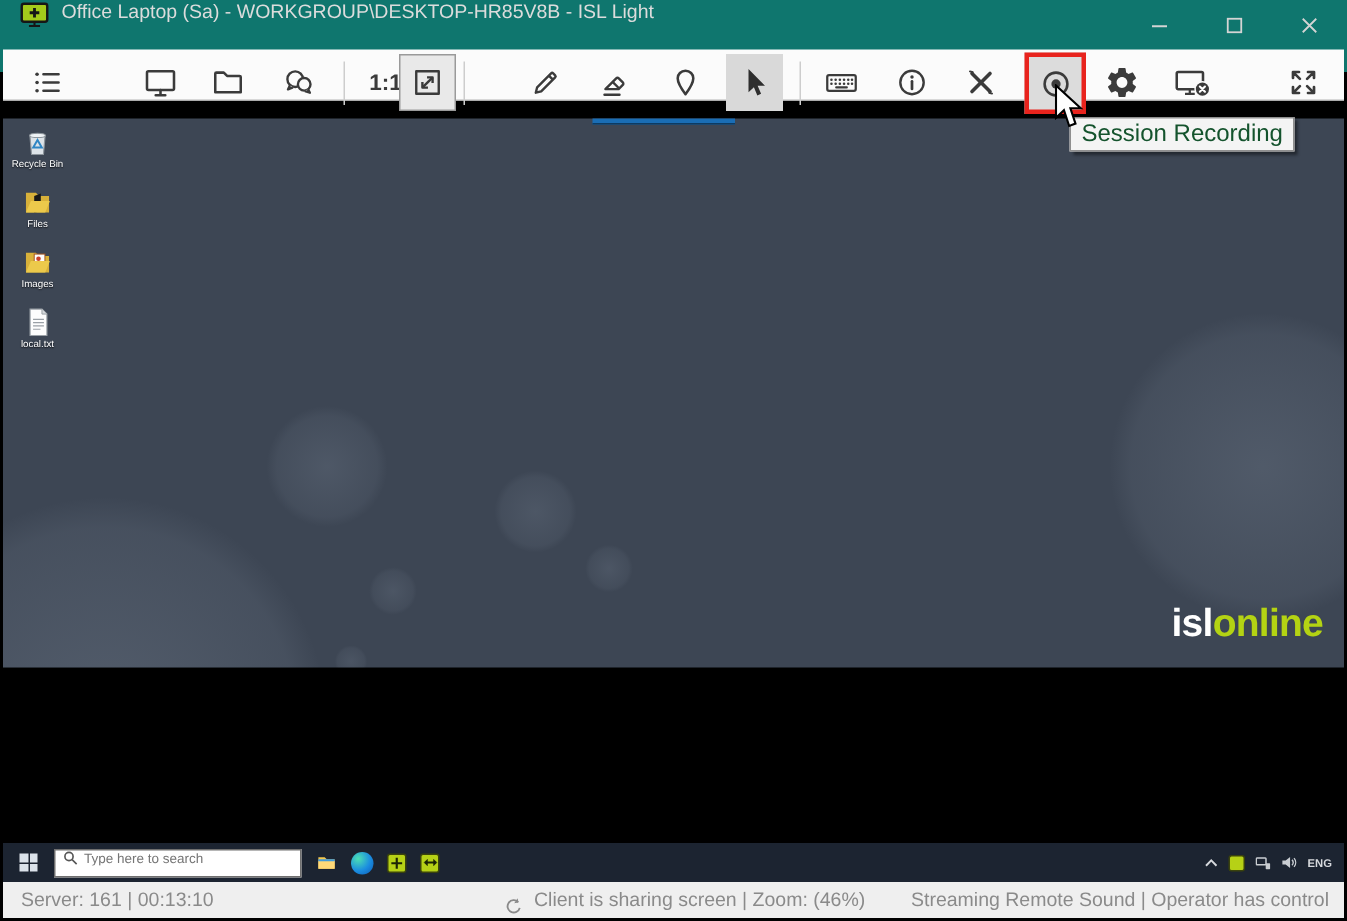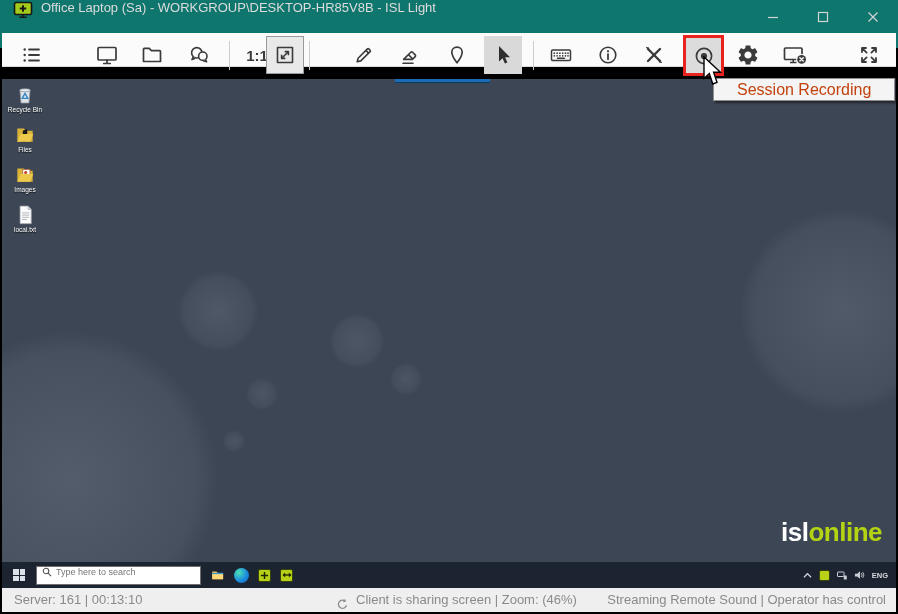--- a/index.html
+++ b/index.html
@@ -16,40 +16,40 @@
   
   .toolbar { position:absolute; top:33px; left:2px; right:2px; height:34px; background:#fbfbfb; border-bottom:1px solid #d8d8d8; }
   .tb-btn { position:absolute; top:3px; width:38px; height:38px; display:flex; align-items:center; justify-content:center; }
   .tb-btn.sel-border { background:#e9e9e9; border:1px solid #9a9a9a; }
   .tb-btn.sel-fill { background:#d9d9d9; }
   .tb-sep { position:absolute; top:8px; width:1px; height:29px; background:#cdcdcd; }
   .scale-label { font-size:15px; font-weight:600; color:#3b3b3b; }
   .record-btn { position:absolute; top:2px; left:681px; width:41px; height:41px; background:#dcdcdc; border:3px solid #e8231d; display:flex; align-items:center; justify-content:center; z-index:5; }
 
   
-  .desktop { position:absolute; top:79px; left:2px; right:2px; height:483px; background-color:#3d4654;
+  .desktop { position:absolute; top:79px; left:2px; right:2px; height:366px; background-color:#3d4654;
     background-image:
       radial-gradient(circle 205px at 68px 400px,  rgba(168,182,200,.20), rgba(168,182,200,.09) 62%, rgba(168,182,200,0) 72%),
       radial-gradient(circle 142px at 840px 232px, rgba(168,182,200,.18), rgba(168,182,200,.08) 62%, rgba(168,182,200,0) 72%),
       radial-gradient(circle 56px  at 216px 232px, rgba(168,182,200,.16), rgba(168,182,200,.07) 60%, rgba(168,182,200,0) 72%),
       radial-gradient(circle 38px  at 355px 262px, rgba(168,182,200,.15), rgba(168,182,200,.07) 60%, rgba(168,182,200,0) 72%),
       radial-gradient(circle 22px  at 404px 300px, rgba(168,182,200,.14), rgba(168,182,200,.06) 60%, rgba(168,182,200,0) 72%),
       radial-gradient(circle 22px  at 260px 315px, rgba(168,182,200,.14), rgba(168,182,200,.06) 60%, rgba(168,182,200,0) 72%),
       radial-gradient(circle 15px  at 232px 362px, rgba(168,182,200,.13), rgba(168,182,200,.06) 60%, rgba(168,182,200,0) 72%);
   }
   .blue-strip { position:absolute; left:393px; top:0; width:95px; height:4px; background:#1a6db4; border-bottom:1px solid #0d3a61; }
   .desk-icons { position:absolute; left:2px; top:4px; width:42px; display:flex; flex-direction:column; gap:10px; }
   .desk-item { display:flex; flex-direction:column; align-items:center; gap:1px; }
   .desk-item .lbl { font-size:6.5px; color:#fff; text-shadow:0 1px 1px rgba(0,0,0,.85); white-space:nowrap; }
   .logo { position:absolute; right:14px; bottom:14px; font-size:26px; font-weight:700; letter-spacing:-0.5px; }
   .logo .w { color:#fff; } .logo .g { color:#b4d313; }
 
   
-  .tooltip { position:absolute; left:713px; top:78px; height:23px; line-height:21px; padding:0 23px; background:#f4f4f4;
-    border:1px solid #8f8f8f; color:#c2410c; font-size:16px; white-space:nowrap; box-shadow:2px 2px 2px rgba(0,0,0,.45); z-index:8; }
+  .tooltip { position:absolute; left:713px; top:78px; height:23px; line-height:21px; padding:0 7px; background:#f4f4f4;
+    border:1px solid #8f8f8f; color:#14532d; font-size:16px; white-space:nowrap; box-shadow:2px 2px 2px rgba(0,0,0,.45); z-index:8; }
   .cursor { position:absolute; left:703px; top:56px; z-index:9; }
 
   
   .taskbar { position:absolute; left:2px; right:2px; top:562px; height:26px; background:#1c2431; display:flex; align-items:center; }
   .start { width:34px; height:26px; display:flex; align-items:center; justify-content:center; }
   .winlogo { display:grid; grid-template-columns:5.5px 5.5px; grid-template-rows:5.5px 5.5px; gap:1px; }
   .winlogo div { background:#dbe2ea; }
   .searchbox { width:165px; height:19px; background:#fff; border:1px solid #6f6f6f; display:flex; align-items:flex-start; gap:4px; padding:0 5px; }
   .searchbox input { border:none; outline:none; width:130px; font-size:9px; color:#444; font-family:"Liberation Sans",sans-serif; background:transparent; }
   .tb-icons { display:flex; align-items:center; gap:9px; margin-left:9px; }

